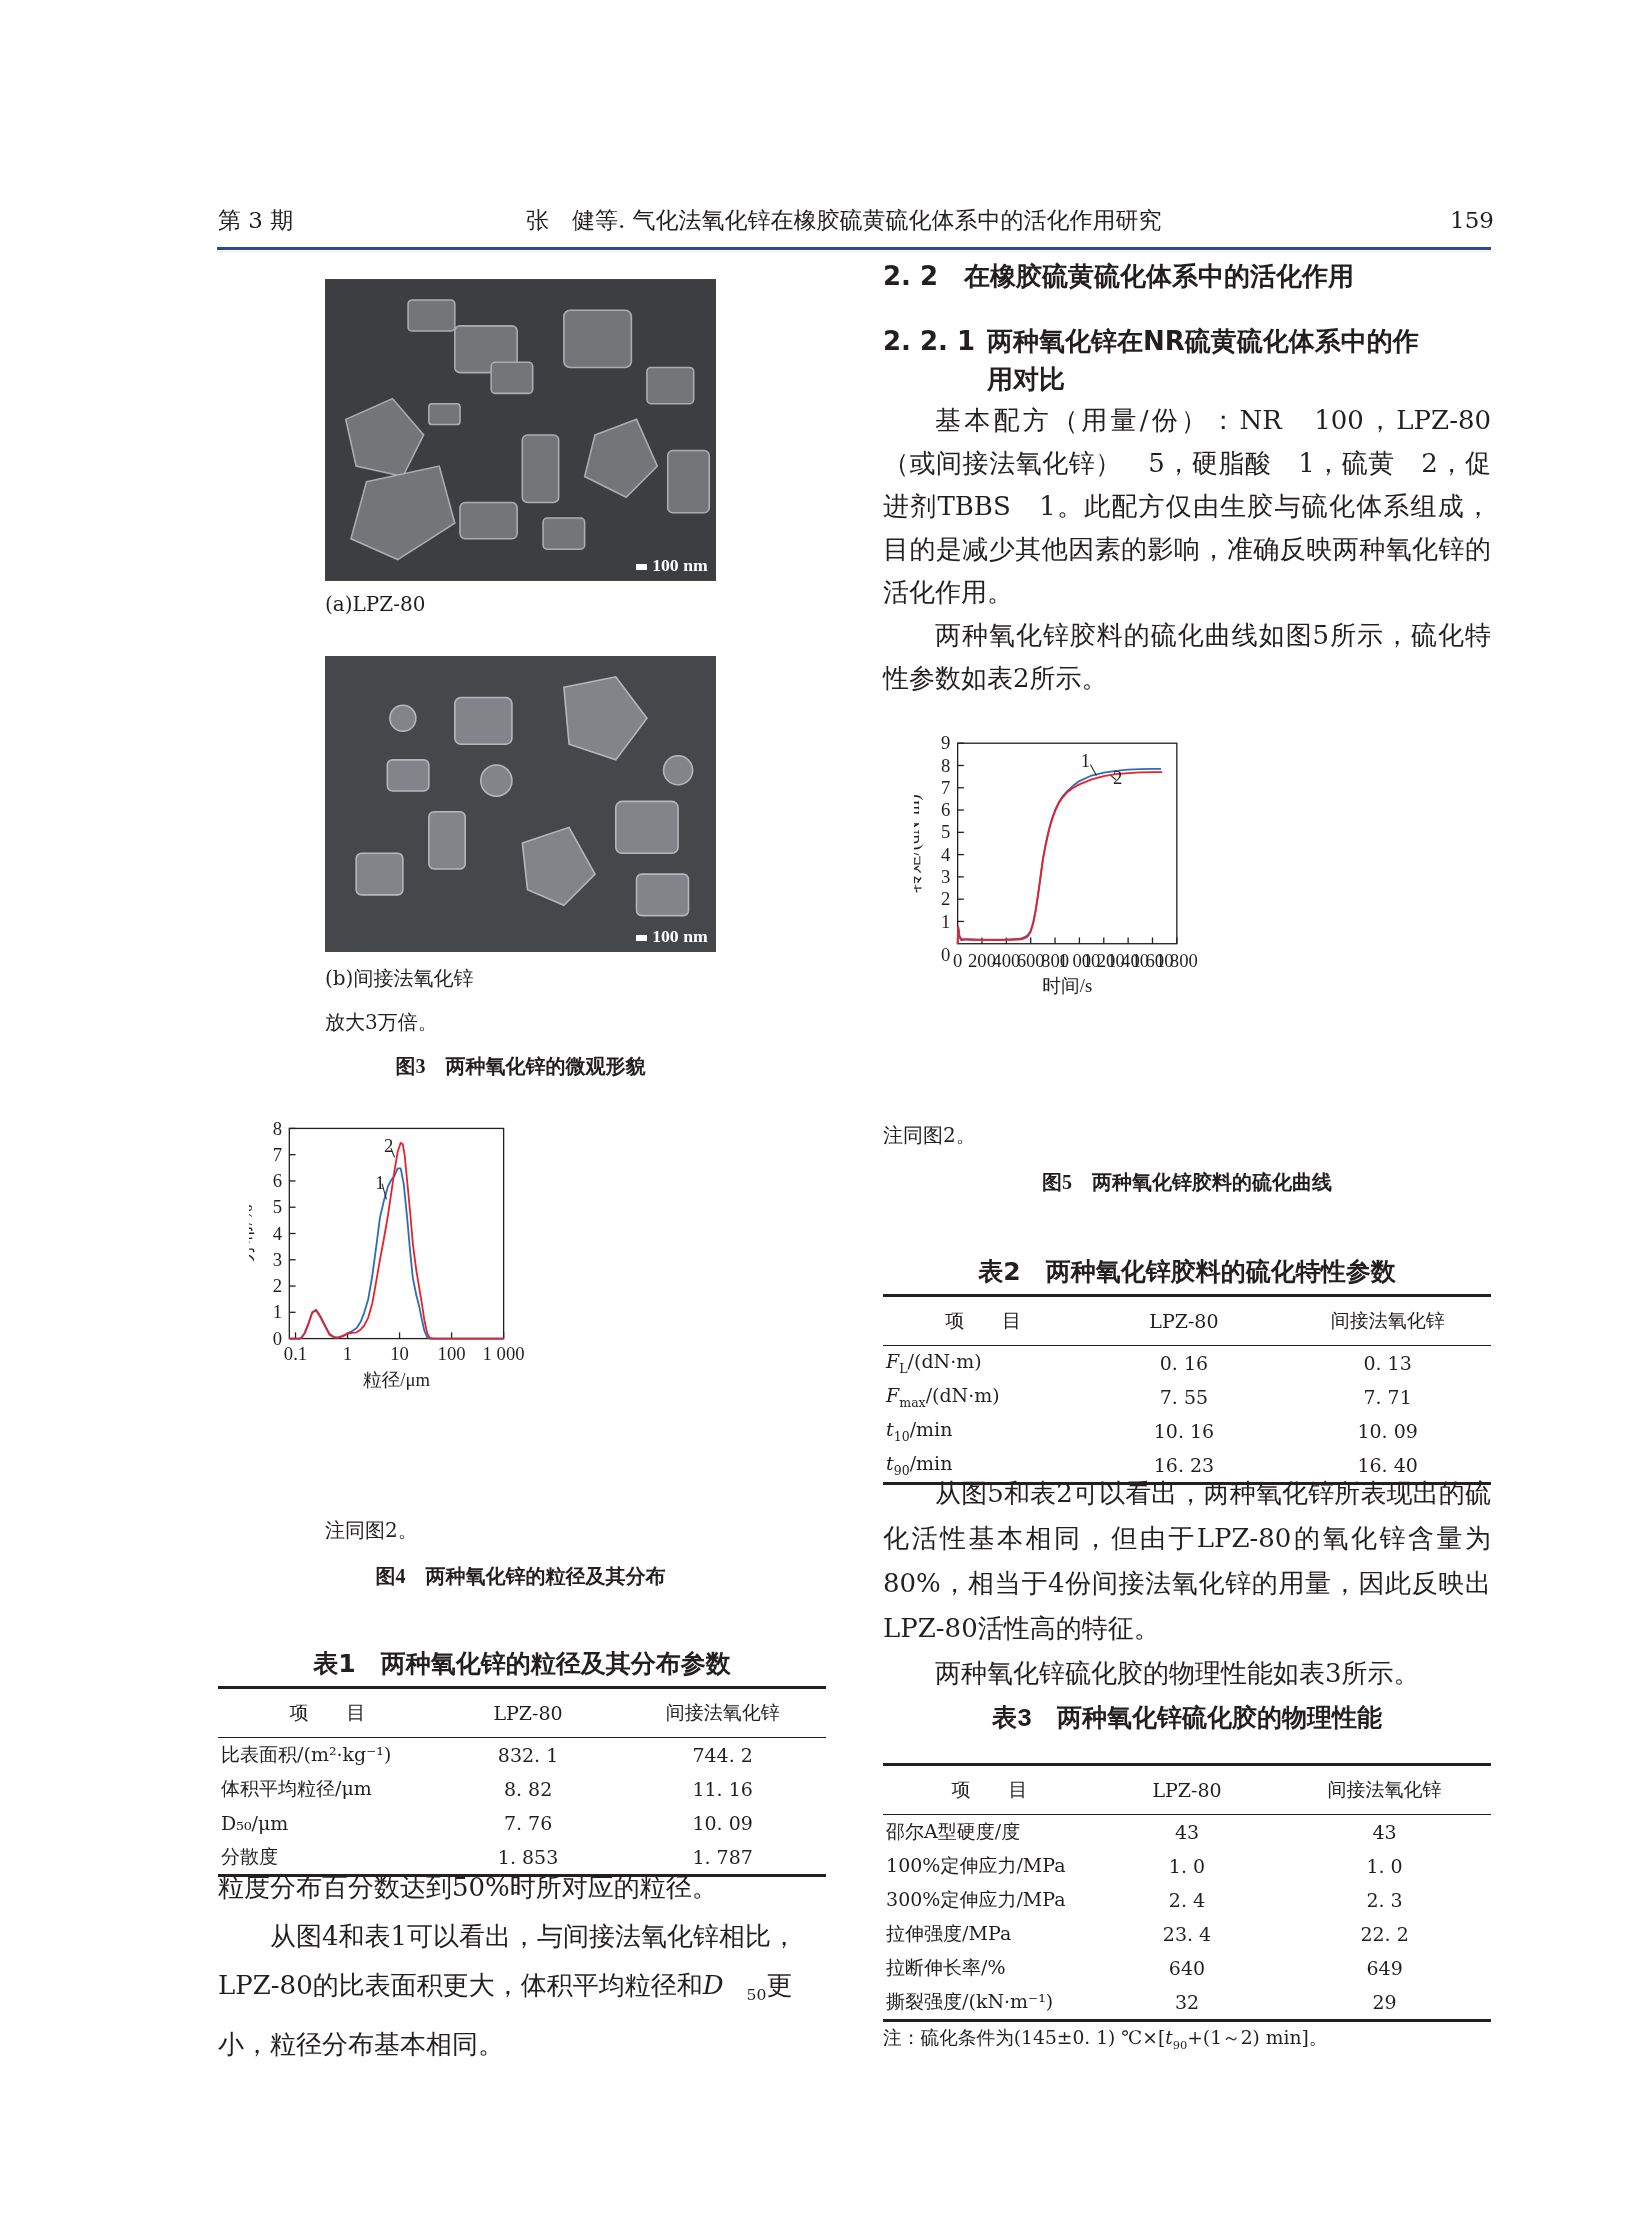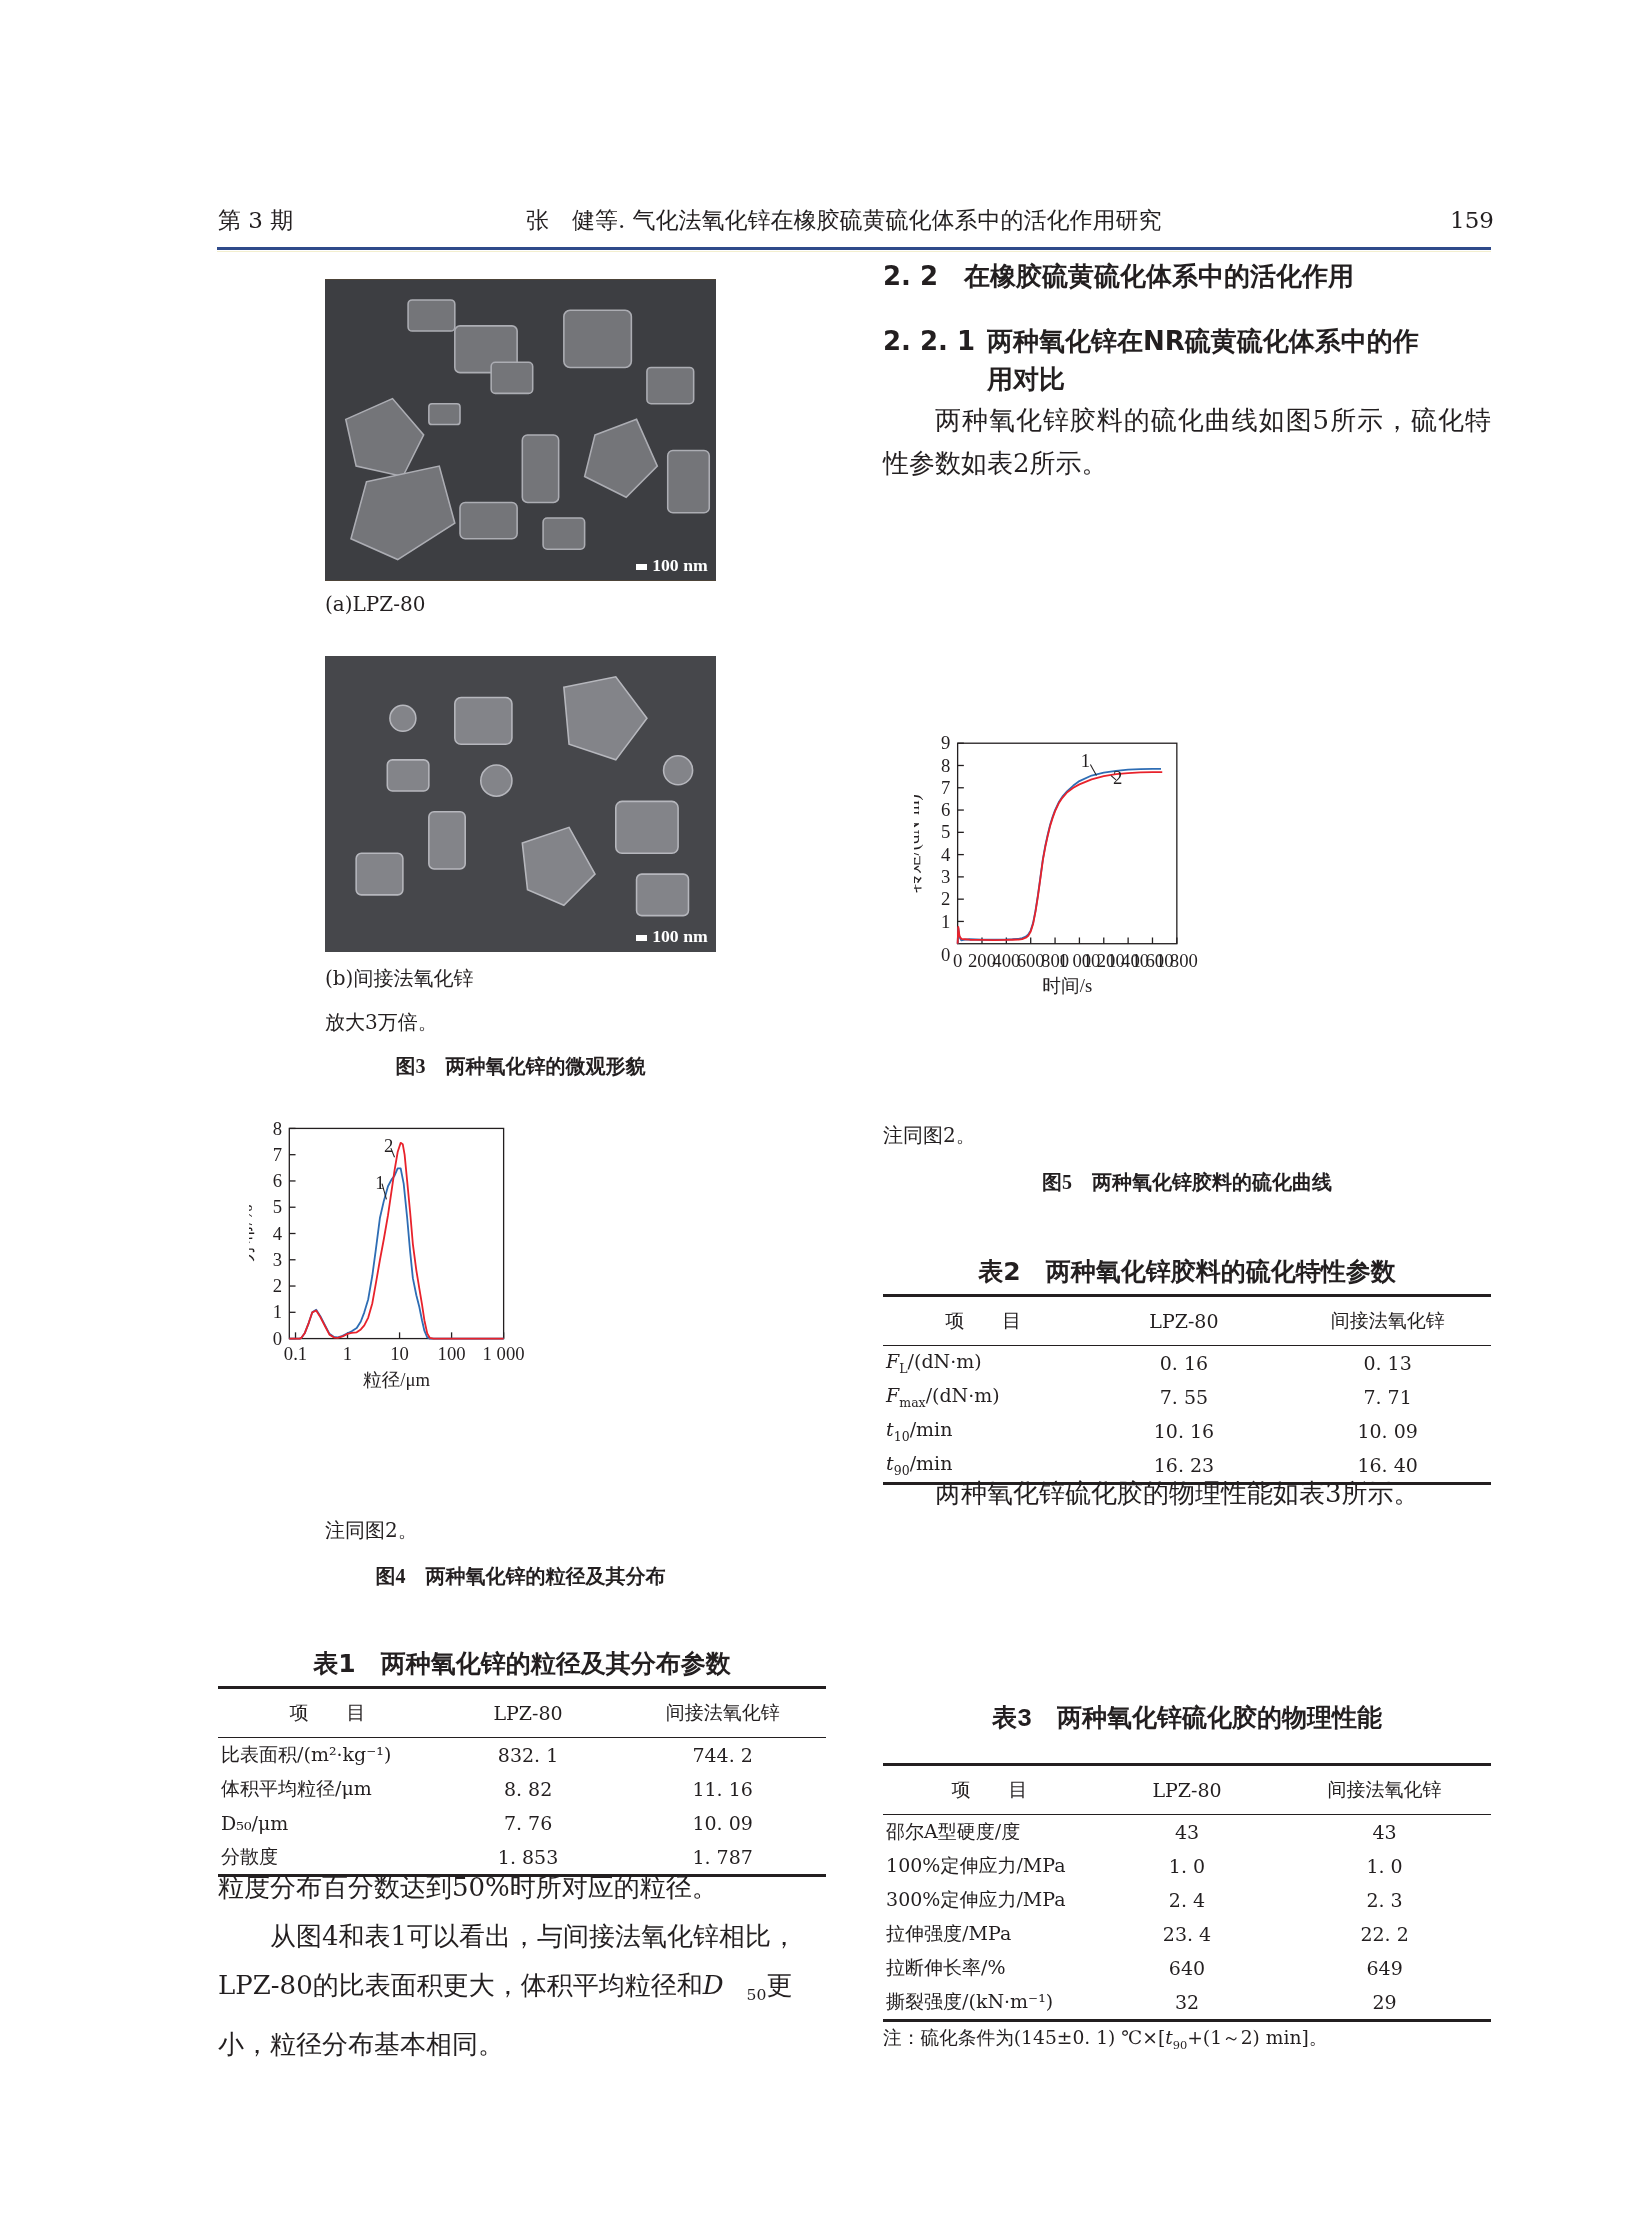--- a/index.html
+++ b/index.html
@@ -170,20 +170,21 @@
   <p><span>LPZ-80的比表面积更大，体积平均粒径和</span><i>D</i><sub style="font-size:15.6px;margin-left:23px;">50</sub><span>更</span></p>
   <p>小，粒径分布基本相同。</p>
 </div>
 
 <div class="abs h2" style="left:883px; top:252px;">2. 2　在橡胶硫黄硫化体系中的活化作用</div>
 <div class="abs h2" style="left:883px; top:317px;text-align:center;">2. 2. 1</div>
 <div class="abs h2" style="left:987px; top:317px;">两种氧化锌在NR硫黄硫化体系中的作</div>
 <div class="abs h2" style="left:987px; top:355px;">用对比</div>
 
 <div class="abs para" style="left:883px; width:608px; top:399px; line-height:43px;">
+  <p class="indent">基本配方（用量/份）：NR　100，LPZ-80（或间接法氧化锌）　5，硬脂酸　1，硫黄　2，促进剂TBBS　1。此配方仅由生胶与硫化体系组成，目的是减少其他因素的影响，准确反映两种氧化锌的活化作用。</p>
   <p class="indent" style="margin-top:0;">两种氧化锌胶料的硫化曲线如图5所示，硫化特性参数如表2所示。</p>
 </div>
 
 <svg class="abs" id="fig5" style="left:914px; top:727px;" width="561" height="395" viewBox="0 0 1080 760">
     <rect x="84" y="31" width="422" height="386" fill="none" stroke="#231f20" stroke-width="2.5"></rect>
     <line x1="84" y1="417" x2="84" y2="405" stroke="#231f20" stroke-width="2.5"></line>
     <text x="84" y="461" font-size="36" text-anchor="middle">0</text>
     <line x1="130.88888888888889" y1="417" x2="130.88888888888889" y2="405" stroke="#231f20" stroke-width="2.5"></line>
     <text x="130.88888888888889" y="461" font-size="36" text-anchor="middle">200</text>
     <line x1="177.77777777777777" y1="417" x2="177.77777777777777" y2="405" stroke="#231f20" stroke-width="2.5"></line>
@@ -260,20 +261,21 @@
     <tr class="last">
       <td class="l"><i>t</i><sub style="font-size:12.5px;">90</sub><span>/min</span></td>
       <td class="c">16. 23</td>
       <td class="c">16. 40</td>
     </tr>
   </tbody>
     </table>
 </div>
 
 <div class="abs para" style="left:883px; width:608px; top:1471px; line-height:45px;">
+  <p class="indent">从图5和表2可以看出，两种氧化锌所表现出的硫化活性基本相同，但由于LPZ-80的氧化锌含量为80%，相当于4份间接法氧化锌的用量，因此反映出LPZ-80活性高的特征。</p>
   <p class="indent">两种氧化锌硫化胶的物理性能如表3所示。</p>
 </div>
 
 <div class="abs tcap" style="left:883px; width:608px; top:1701px;font-family:Liberation Mono, monospace;">表3　两种氧化锌硫化胶的物理性能</div>
 <div class="abs" style="left:883px; width:608px; top:1763px;">
   <table class="three">
     <tbody>
         <tr>
       <th class="c" style="width:35%;">项　　目</th>
       <th class="c" style="width:30%;">LPZ-80</th>

